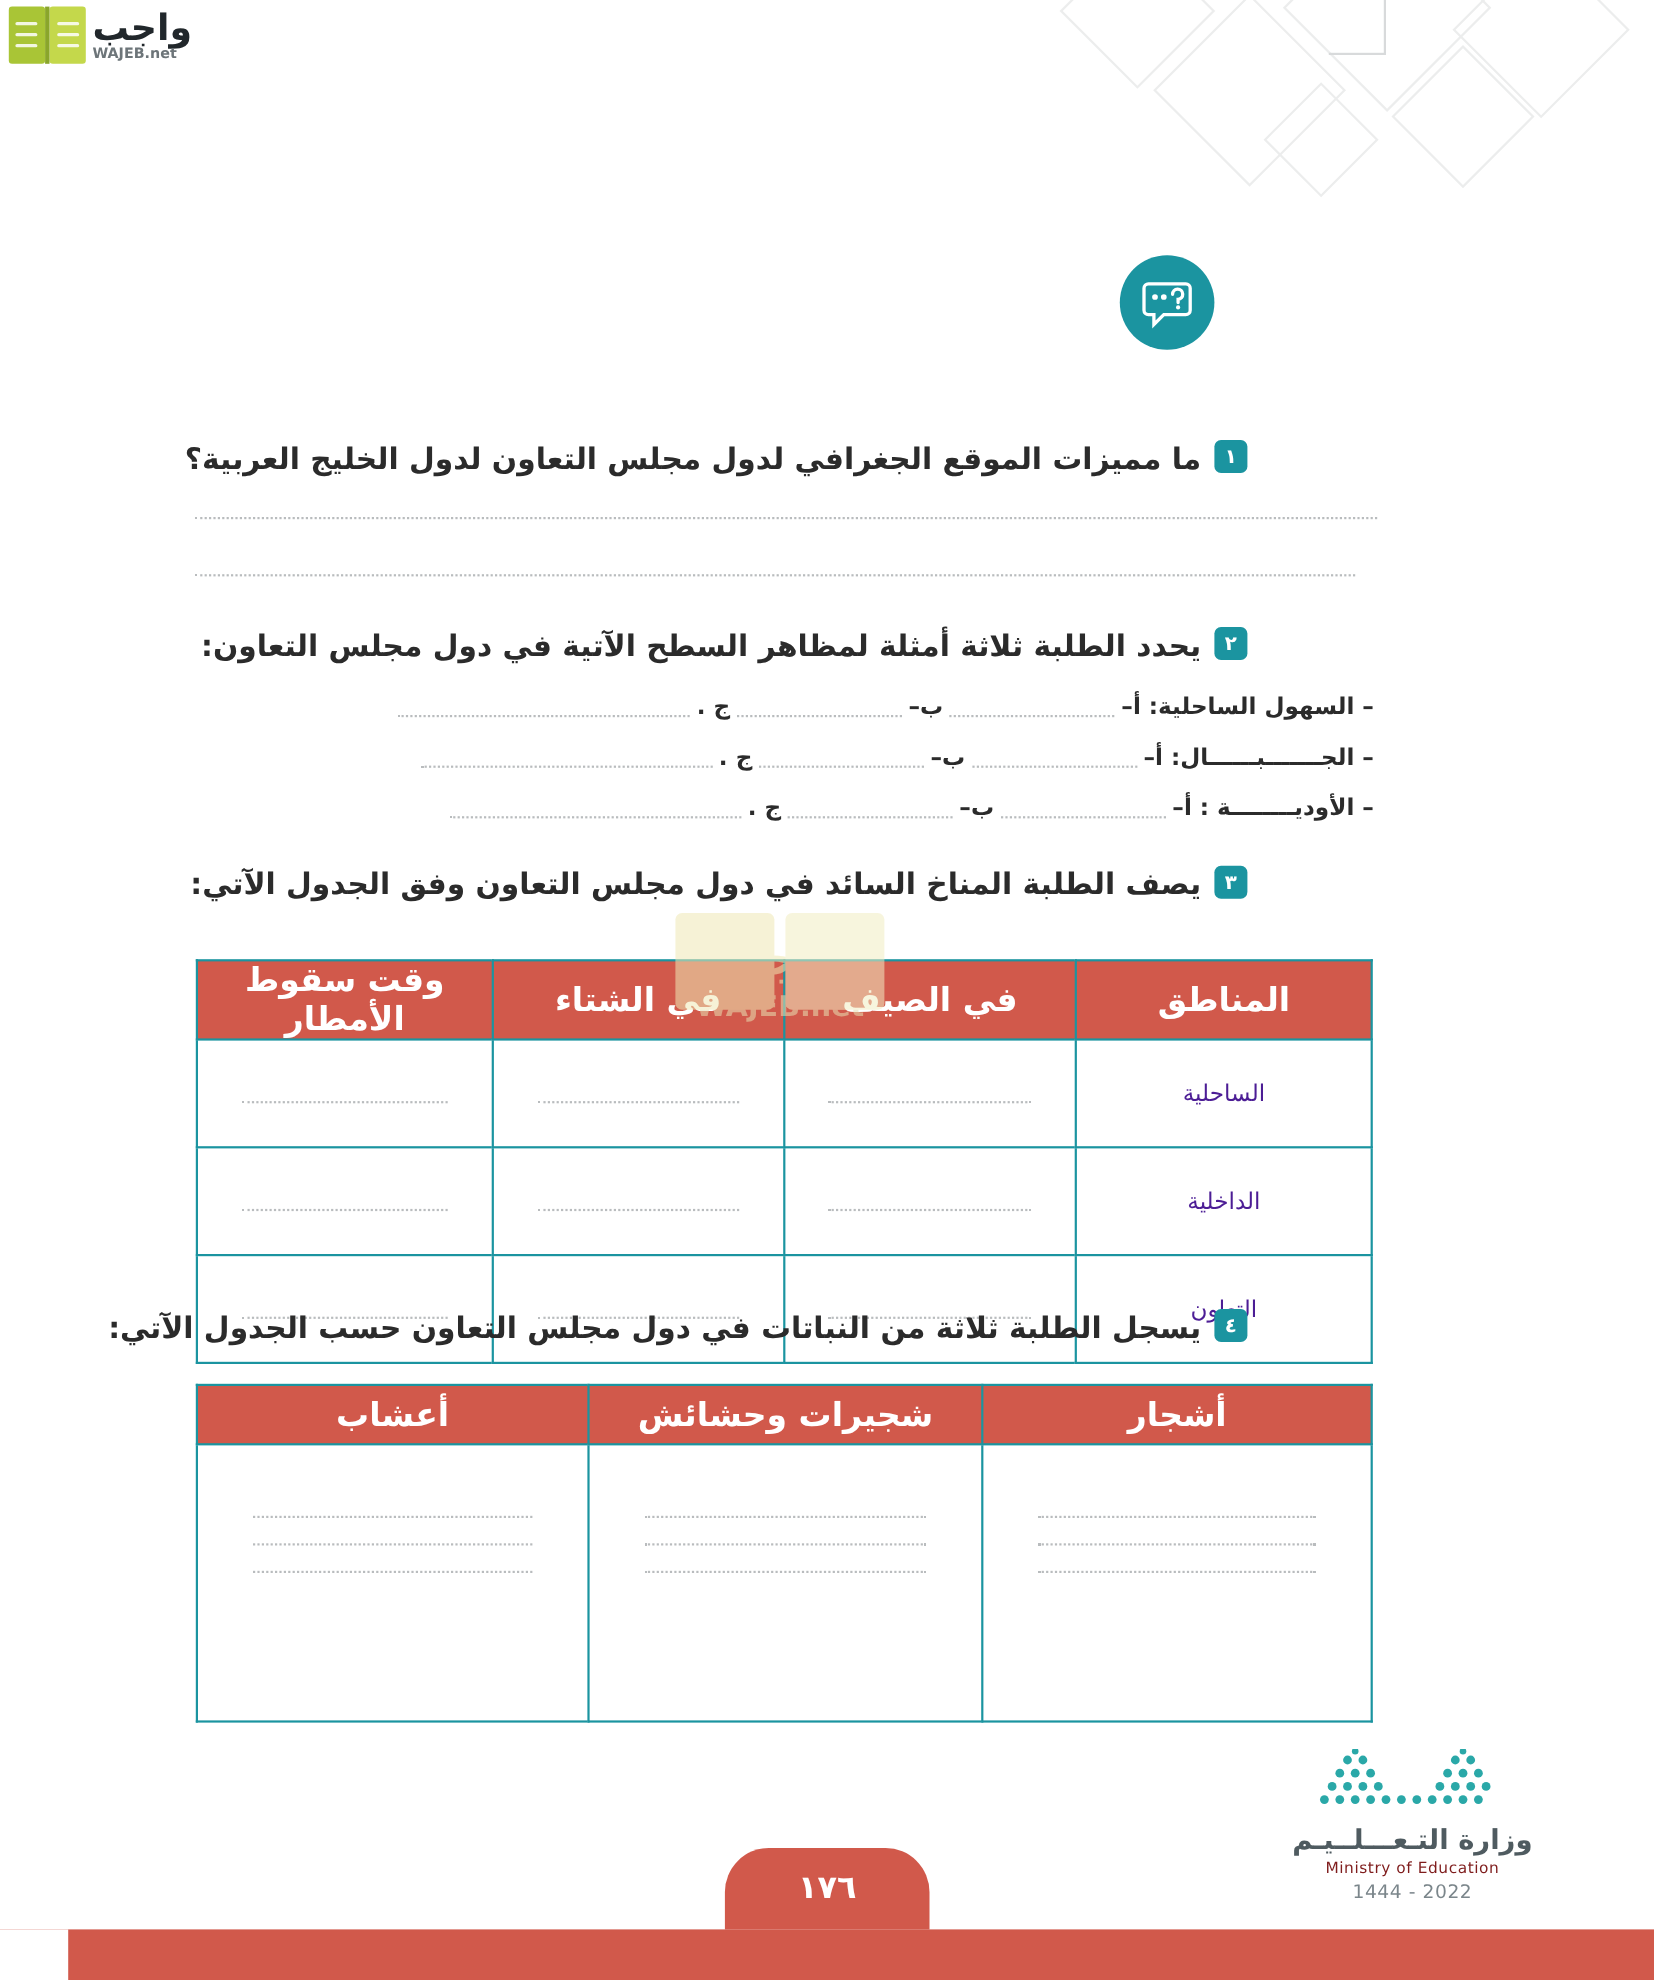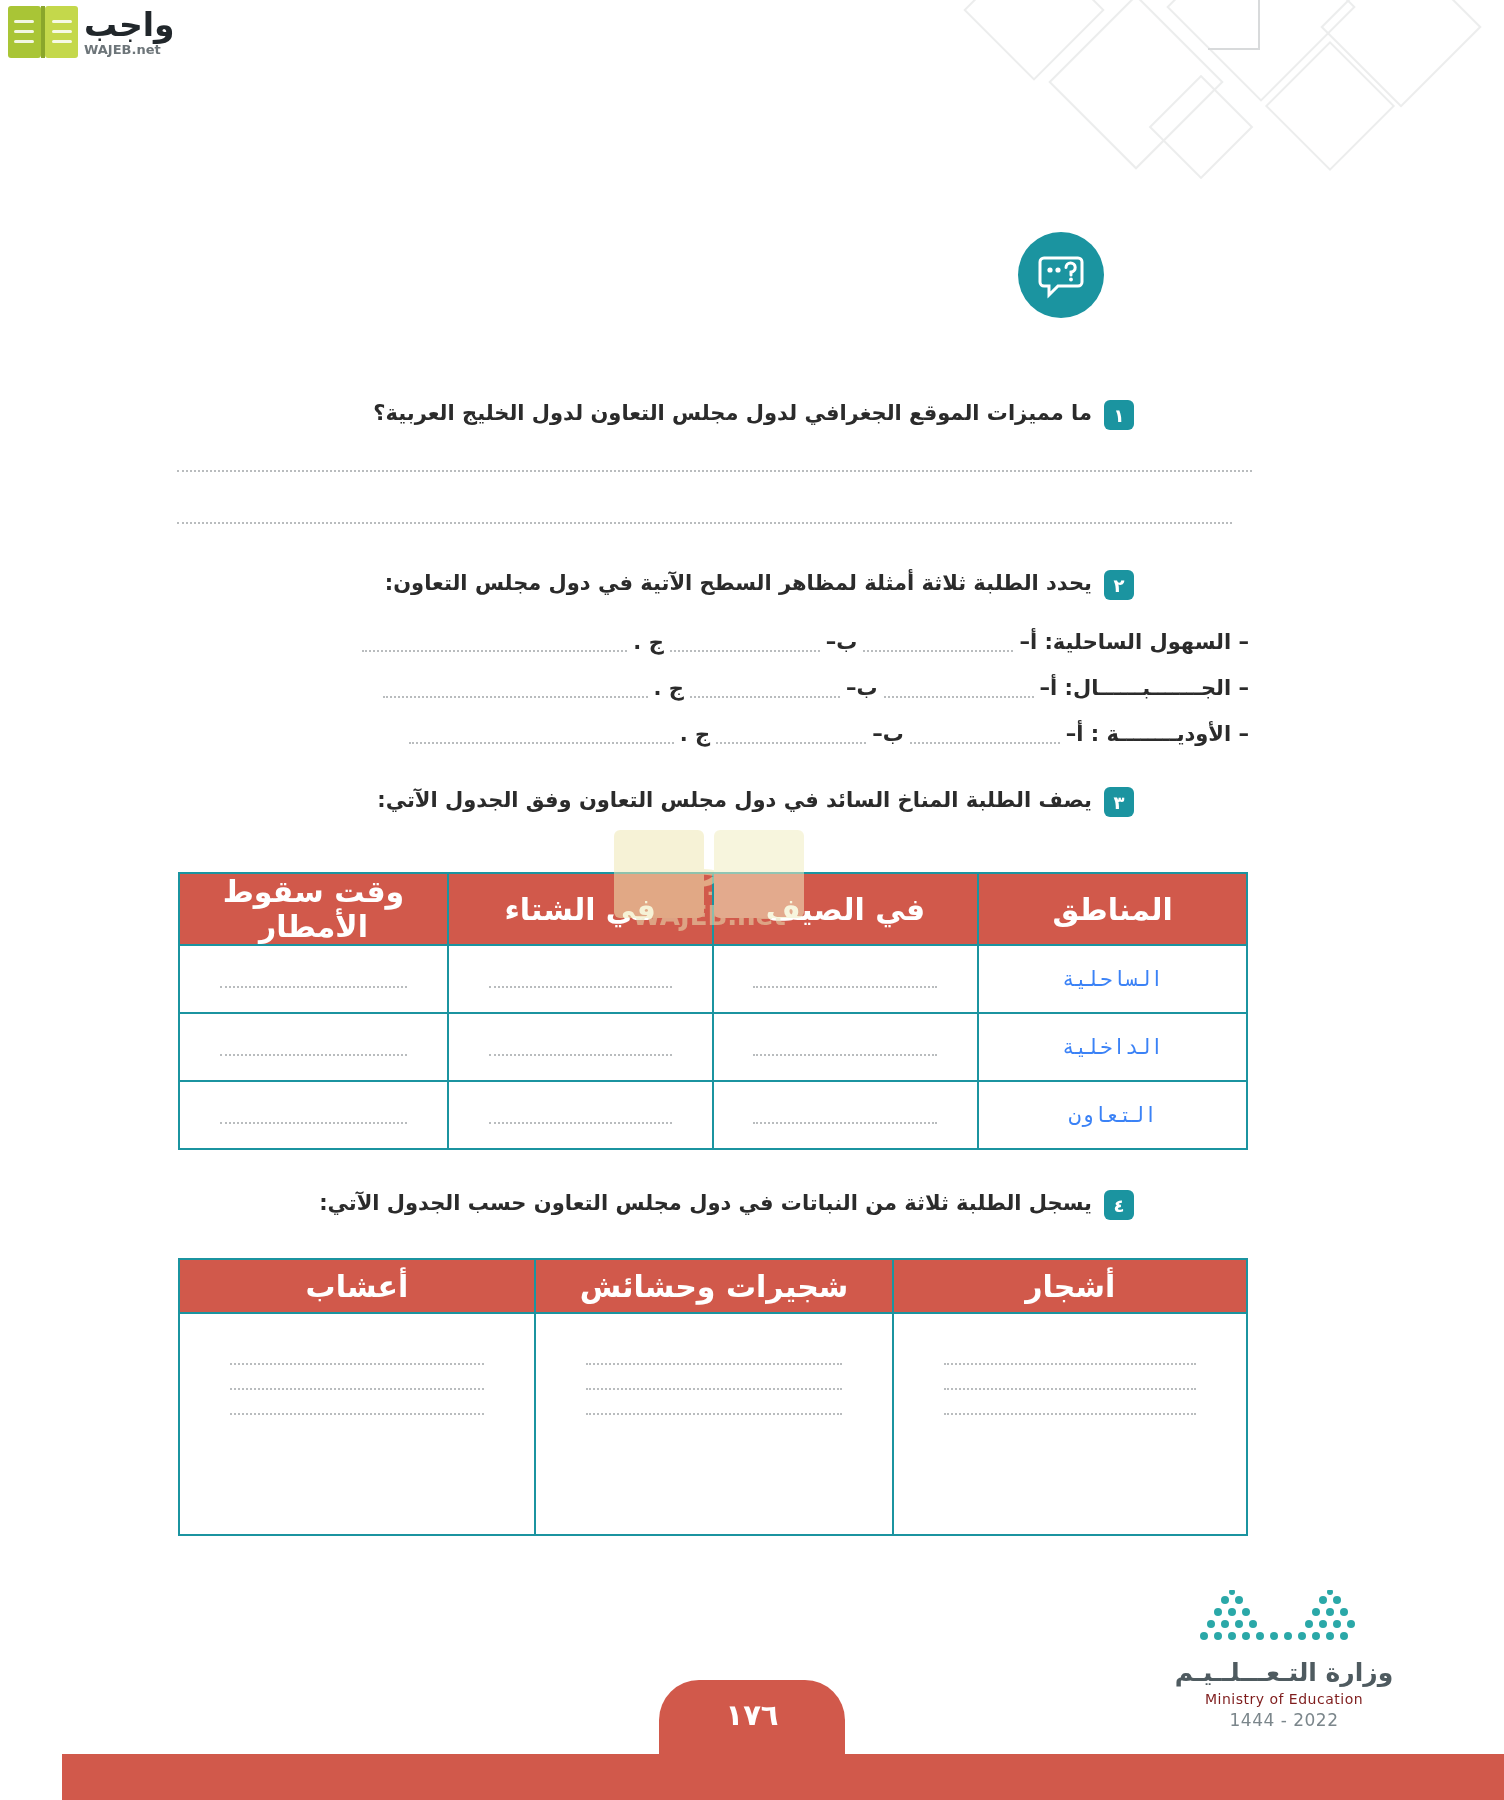--- a/index.html
+++ b/index.html
@@ -138,21 +138,21 @@
     width: 30px; height: 30px;
     background: #1b94a0;
     color: #fff;
     border-radius: 6px;
     font-size: 18px;
     display: flex; align-items: center; justify-content: center;
     font-weight: bold;
     margin-top: 2px;
   }
   .q-text {
-    font-size: 21px;
+    font-size: 27px;
     color: #2b2b2b;
     font-weight: bold;
     line-height: 1.5;
     white-space: nowrap;
   }
 
   
   .dots {
     position: absolute;
     border-bottom: 2px dotted #b9bcbe;
@@ -192,25 +192,24 @@
     font-weight: bold;
     height: 52px;
     border: 2px solid #1b94a0;
     text-align: center;
     padding: 0 10px;
   }
   table.sheet td {
     border: 2px solid #1b94a0;
     height: 66px;
     font-size: 21px;
-    color: #3b82f6;
+    color: #4c1d95;
     text-align: center;
-    padding: 0 14px;
+    padding: 15px 14px;
     vertical-align: middle;
-    font-family: Liberation Mono, monospace;
   }
   table.sheet td.label {
     font-weight: normal;
     text-align: center;
   }
   .cell-dots {
     border-bottom: 2px dotted #b9bcbe;
     height: 1px;
     width: 78%;
     margin: 14px auto 0 auto;

